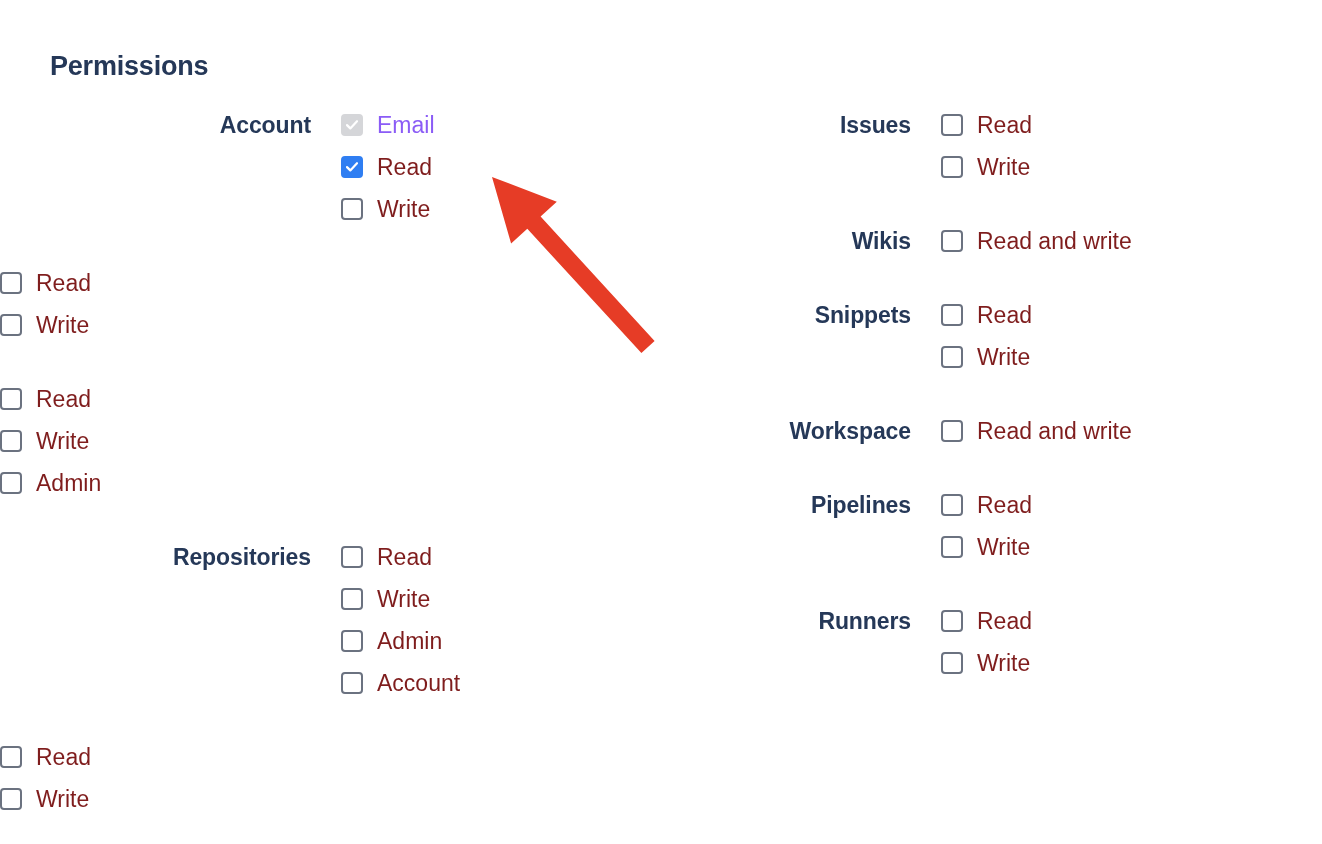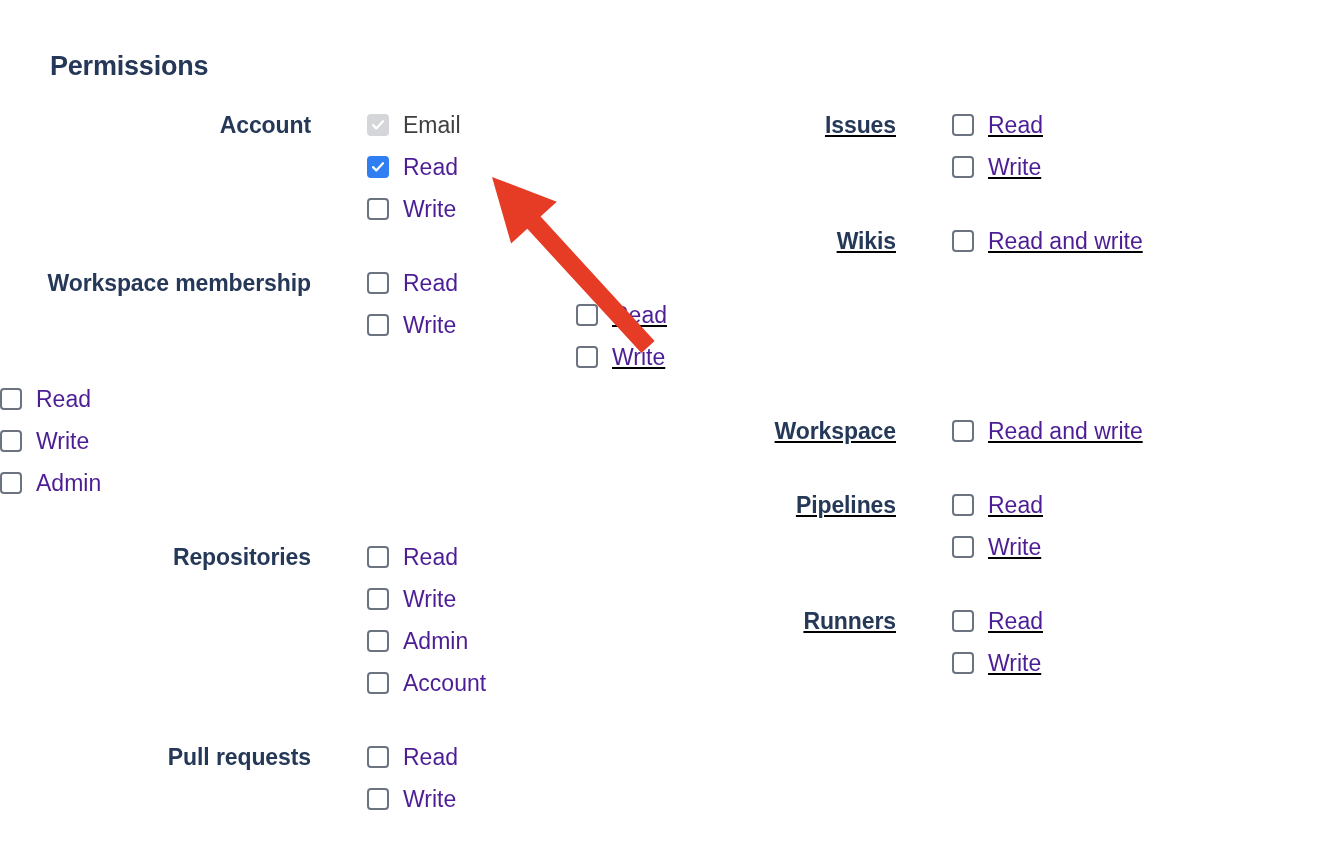--- a/index.html
+++ b/index.html
@@ -40,27 +40,26 @@
     left: 0;
     top: 104px;
     width: 1322px;
   }
 
   .perm-column {
     position: absolute;
     top: 0;
   }
   .perm-column.left  { left: 0px;   width: 660px; }
-  .perm-column.right { left: 576px; width: 660px; text-decoration: underline; }
+  .perm-column.right { left: 591px; width: 660px; }
 
   .perm-group {
     display: flex;
     align-items: flex-start;
     margin-bottom: 32px;
-    gap: 26px;
   }
   .perm-group:last-child { margin-bottom: 0; }
 
   .group-label {
     flex: 0 0 auto;
     text-align: right;
     font-size: 23px;
     font-weight: bold;
     color: #253858;
     line-height: 42px;
@@ -121,26 +120,26 @@
     top: 50%;
     width: 12px;
     height: 12px;
     margin-left: -6px;
     margin-top: -6px;
   }
 
   .opt-label {
     margin-left: 14px;
     font-size: 23px;
-    color: #4c1d95;
+    color: #7f1d1d;
     line-height: 42px;
     white-space: nowrap;
     cursor: pointer;
   }
-  .opt-label.muted { color: #404040; text-align: right; }
+  .opt-label.muted { color: #8b5cf6; text-align: right; }
 
   .arrow-overlay {
     position: absolute;
     left: 0;
     top: 0;
     width: 1322px;
     height: 844px;
     pointer-events: none;
   }
 </style>
@@ -172,21 +171,20 @@
               </div>
               <span class="opt-label">Read</span>
             </div>
             <div class="opt-row">
               <div class="cbox" role="checkbox" aria-checked="false"></div>
               <span class="opt-label">Write</span>
             </div>
           </div>
         </div>
         <div class="perm-group">
-          <div class="group-label">Workspace membership</div>
           <div class="group-options">
             <div class="opt-row">
               <div class="cbox" role="checkbox" aria-checked="false"></div>
               <span class="opt-label">Read</span>
             </div>
             <div class="opt-row">
               <div class="cbox" role="checkbox" aria-checked="false"></div>
               <span class="opt-label">Write</span>
             </div>
           </div>
@@ -222,21 +220,20 @@
               <div class="cbox" role="checkbox" aria-checked="false"></div>
               <span class="opt-label">Admin</span>
             </div>
             <div class="opt-row">
               <div class="cbox" role="checkbox" aria-checked="false"></div>
               <span class="opt-label">Account</span>
             </div>
           </div>
         </div>
         <div class="perm-group">
-          <div class="group-label">Pull requests</div>
           <div class="group-options">
             <div class="opt-row">
               <div class="cbox" role="checkbox" aria-checked="false"></div>
               <span class="opt-label">Read</span>
             </div>
             <div class="opt-row">
               <div class="cbox" role="checkbox" aria-checked="false"></div>
               <span class="opt-label">Write</span>
             </div>
           </div>
@@ -259,20 +256,21 @@
         <div class="perm-group">
           <div class="group-label">Wikis</div>
           <div class="group-options">
             <div class="opt-row">
               <div class="cbox" role="checkbox" aria-checked="false"></div>
               <span class="opt-label">Read and write</span>
             </div>
           </div>
         </div>
         <div class="perm-group">
+          <div class="group-label">Snippets</div>
           <div class="group-options">
             <div class="opt-row">
               <div class="cbox" role="checkbox" aria-checked="false"></div>
               <span class="opt-label">Read</span>
             </div>
             <div class="opt-row">
               <div class="cbox" role="checkbox" aria-checked="false"></div>
               <span class="opt-label">Write</span>
             </div>
           </div>

